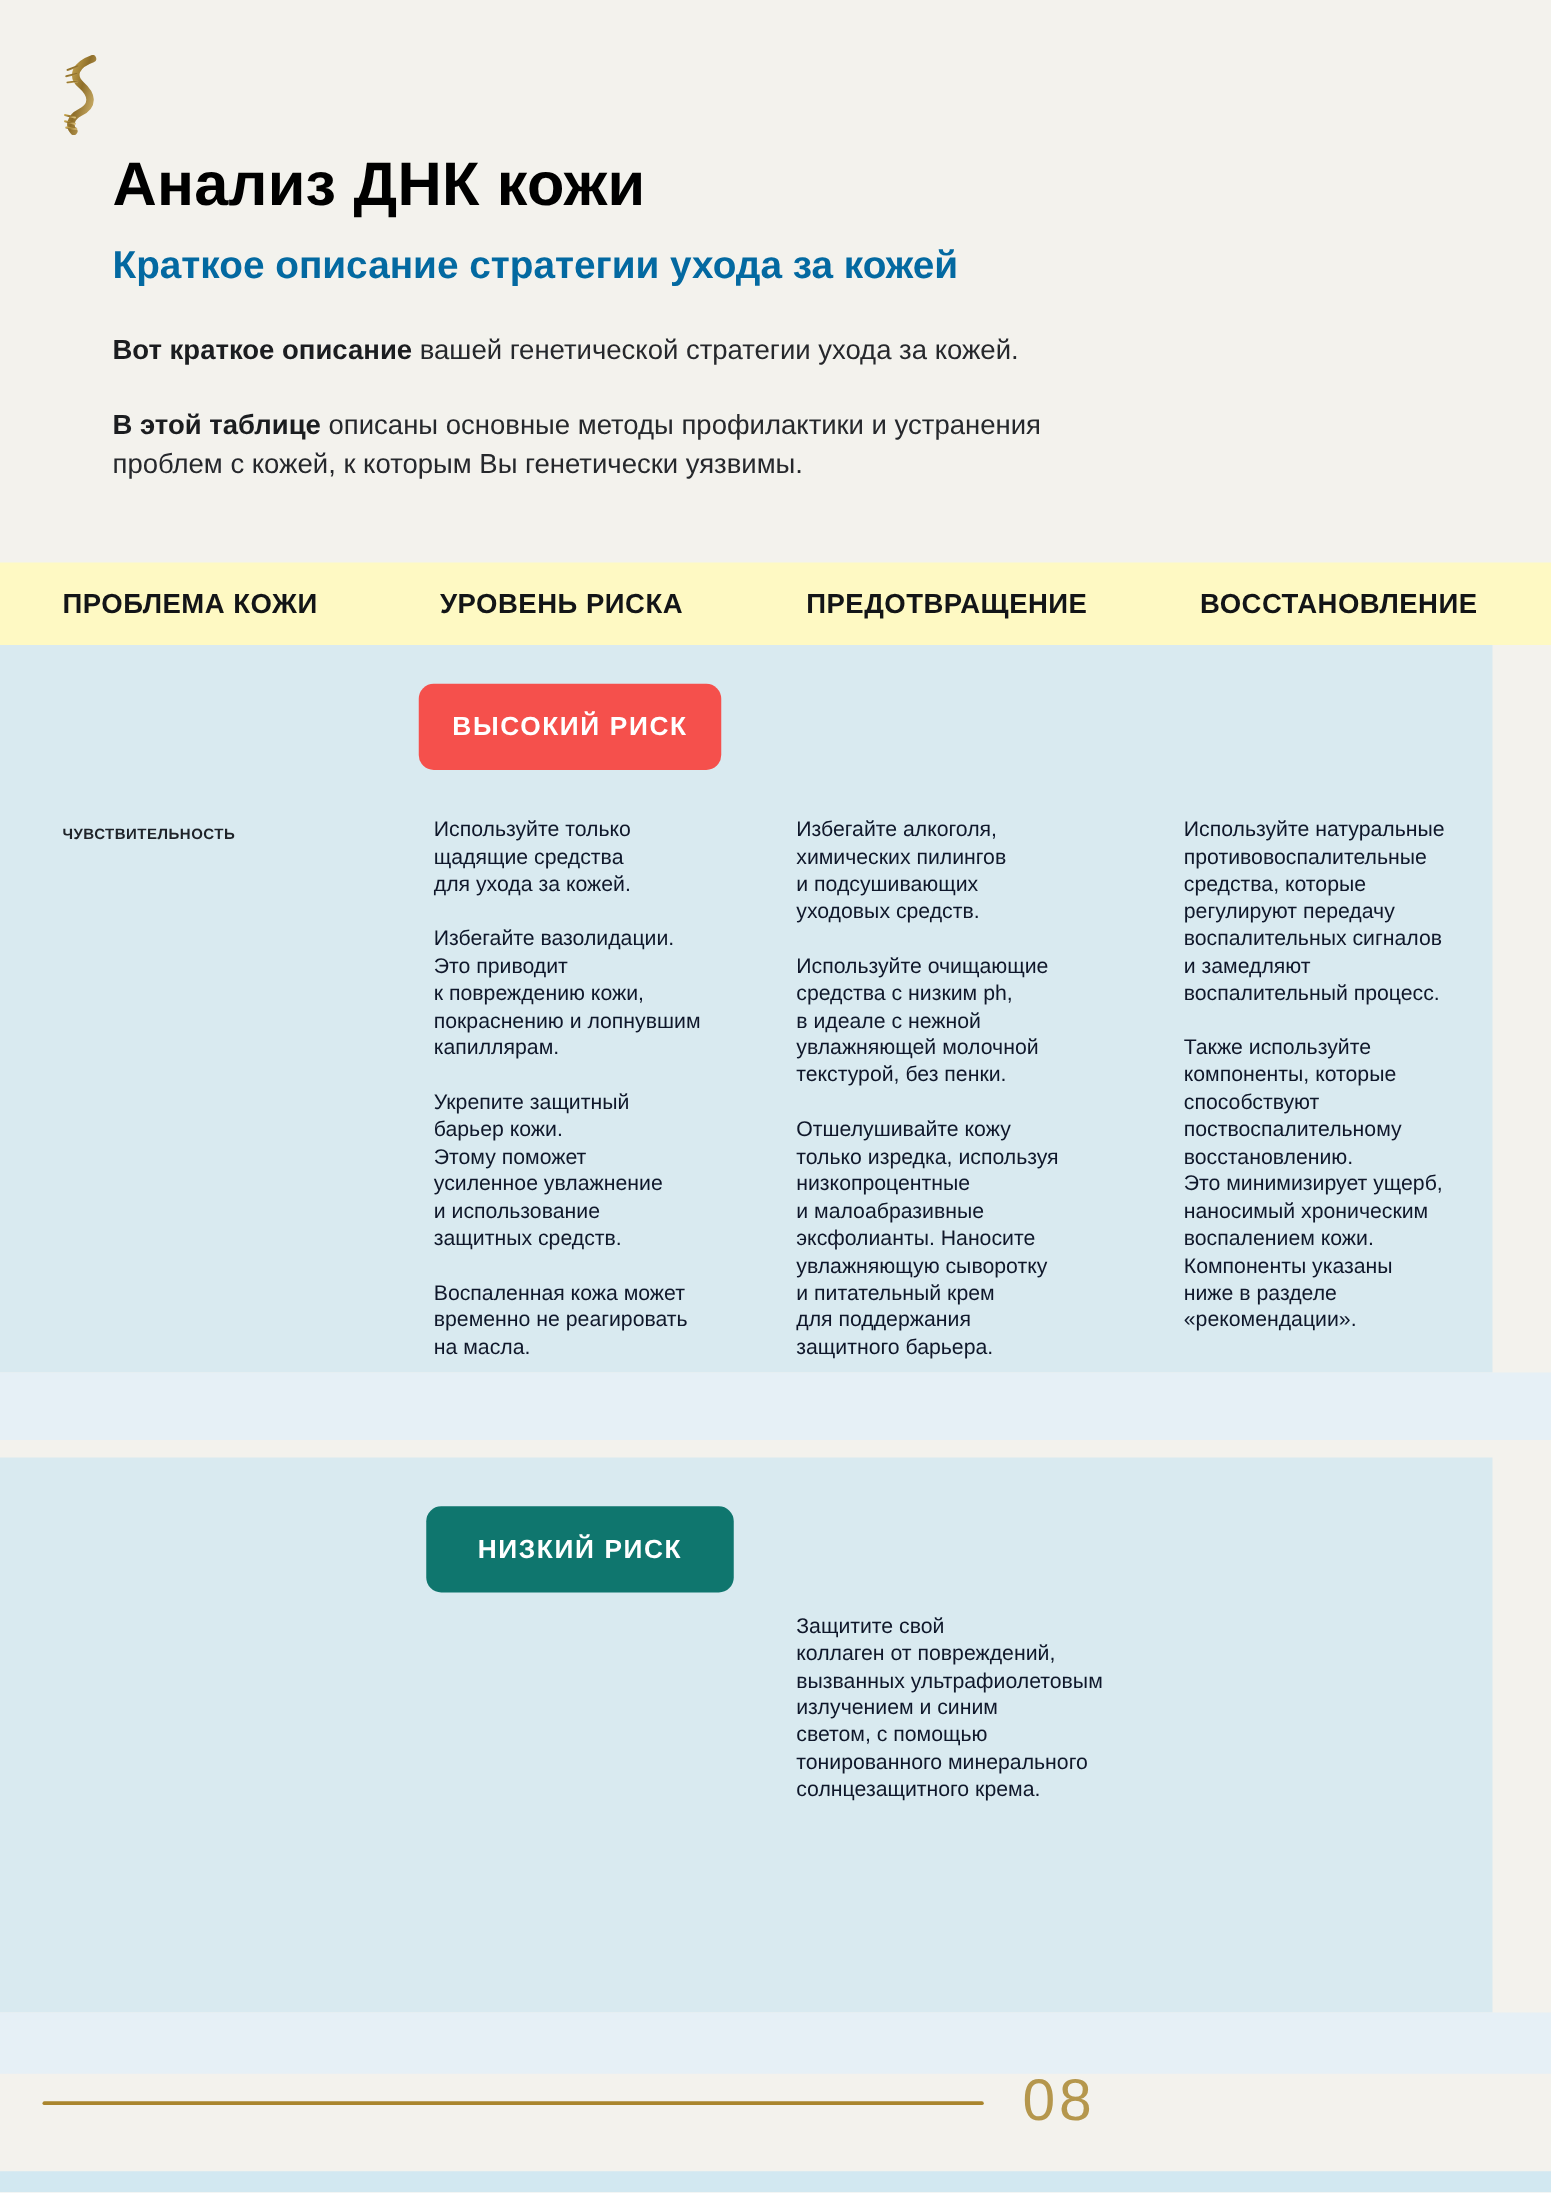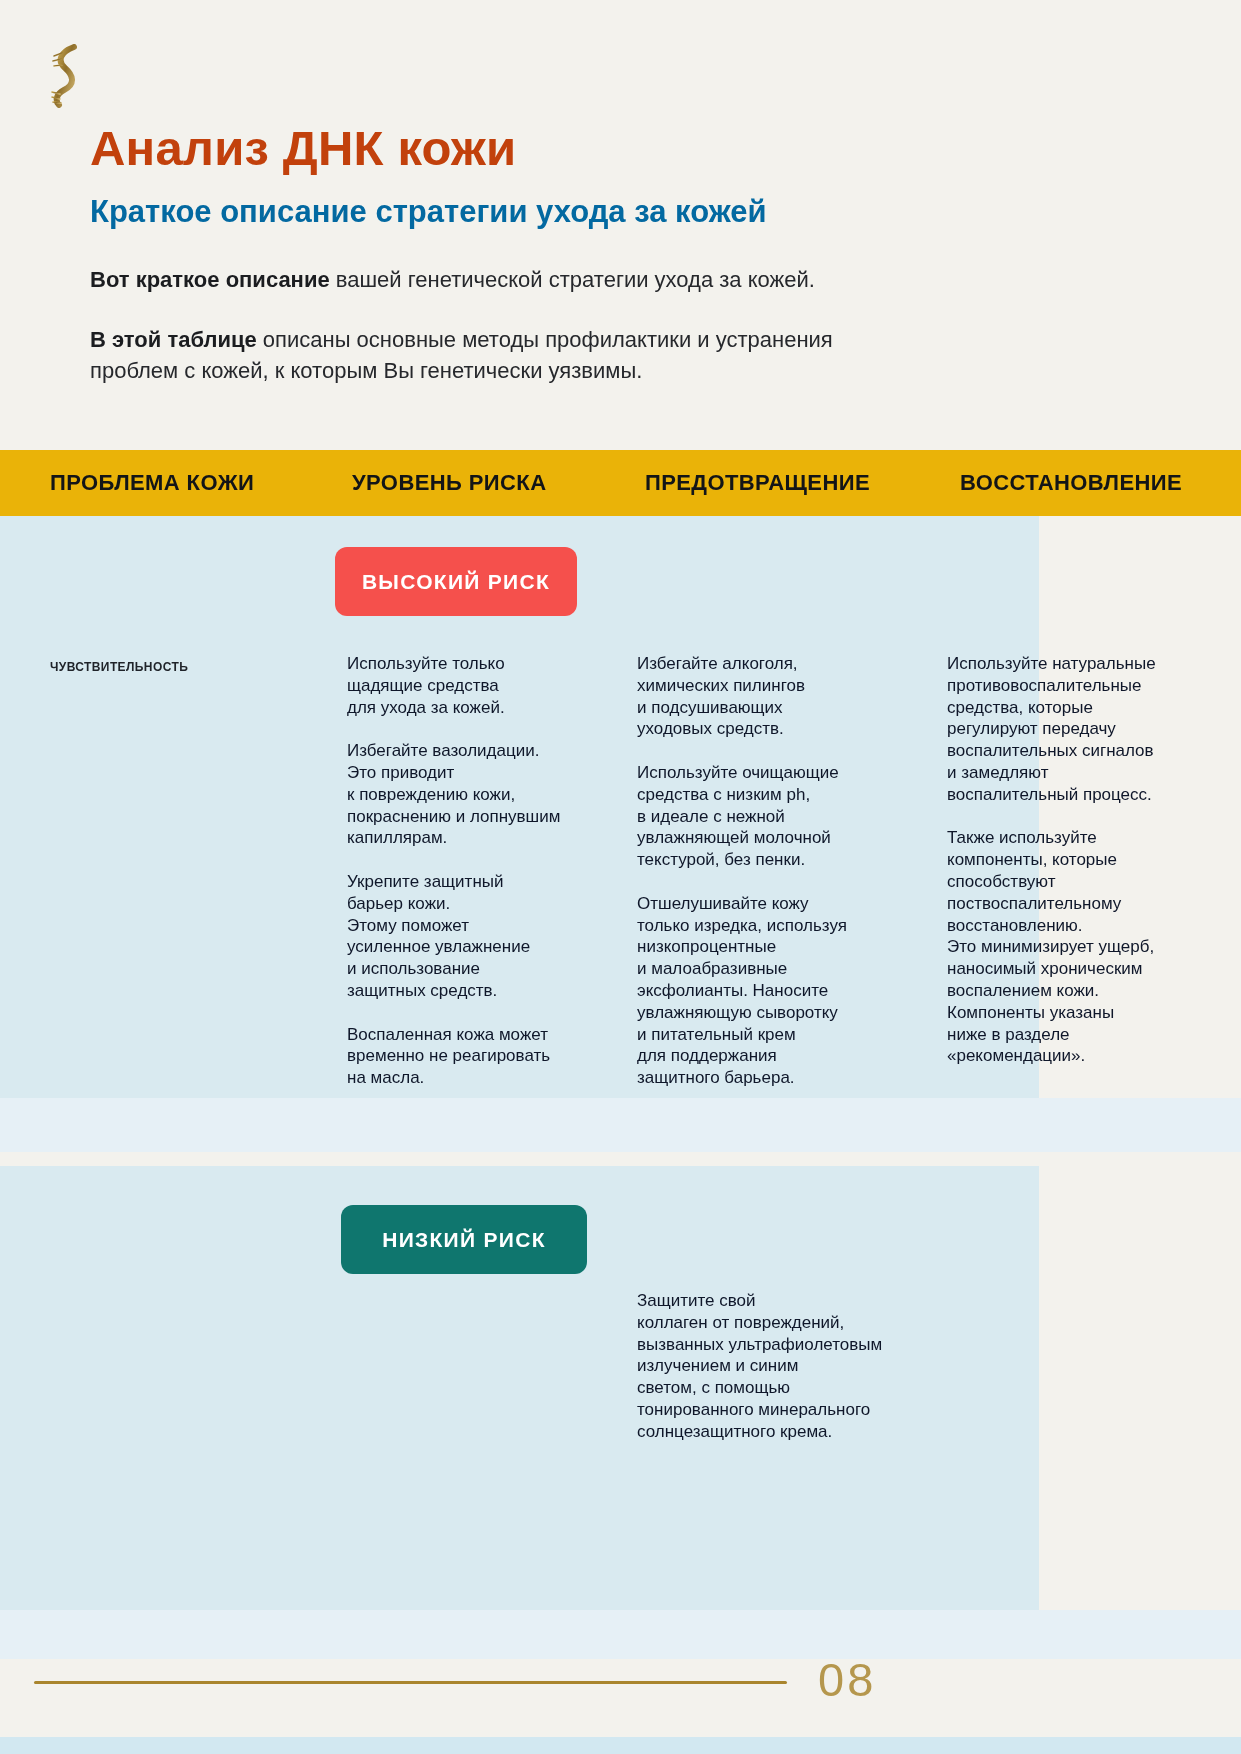--- a/index.html
+++ b/index.html
@@ -6,46 +6,46 @@
   .page{
     position:relative;
     width:1241px;height:1754px;
     background:#f3f2ed;
     font-family:"Liberation Sans",sans-serif;
     overflow:hidden;
   }
   .logo{position:absolute;left:50px;top:44px;width:32px;height:64px;}
   .title{
     position:absolute;left:90px;top:120px;
-    font-size:49px;font-weight:800;color:#c2410c;letter-spacing:.2px;margin:0;text-align:center;
+    font-size:49px;font-weight:800;color:#000000;letter-spacing:.2px;margin:0;text-align:center;
   }
   .subtitle{
     position:absolute;left:90px;top:194px;
     font-size:31px;font-weight:700;color:#0369a1;margin:0;
   }
   .intro{
     position:absolute;left:90px;
     font-size:22px;line-height:31px;color:#26282c;margin:0;
     white-space:pre-line;max-width:1080px;
   }
   .intro-1{top:264px;}
   .intro-2{top:324px;}
   .intro b{font-weight:700;color:#1b1d20;}
 
   .thead{
     position:absolute;left:0;top:450px;width:1241px;height:66px;
-    background:#eab308;
+    background:#fef9c3;
   }
   .th{
     position:absolute;top:50%;transform:translateY(-50%);
     font-size:22px;font-weight:700;color:#131517;letter-spacing:.4px;white-space:nowrap;
   }
   .th-1{left:50px}.th-2{left:352px}.th-3{left:645px}.th-4{left:960px}
 
-  .risk-section{position:absolute;left:0;width:1039px;background:#d9eaf0;}
+  .risk-section{position:absolute;left:0;width:1194px;background:#d9eaf0;}
   .section-1{top:516px;height:582px;}
   .section-2{top:1166px;height:444px;}
   .substrip{position:absolute;left:0;width:1241px;background:#e6f0f6;}
   .strip-1{top:1098px;height:54px;}
   .strip-2{top:1610px;height:49px;}
 
   .badge{
     position:absolute;height:69px;border-radius:12px;
     display:flex;align-items:center;justify-content:center;
     color:#ffffff;font-weight:700;font-size:21px;letter-spacing:1.3px;white-space:nowrap;

